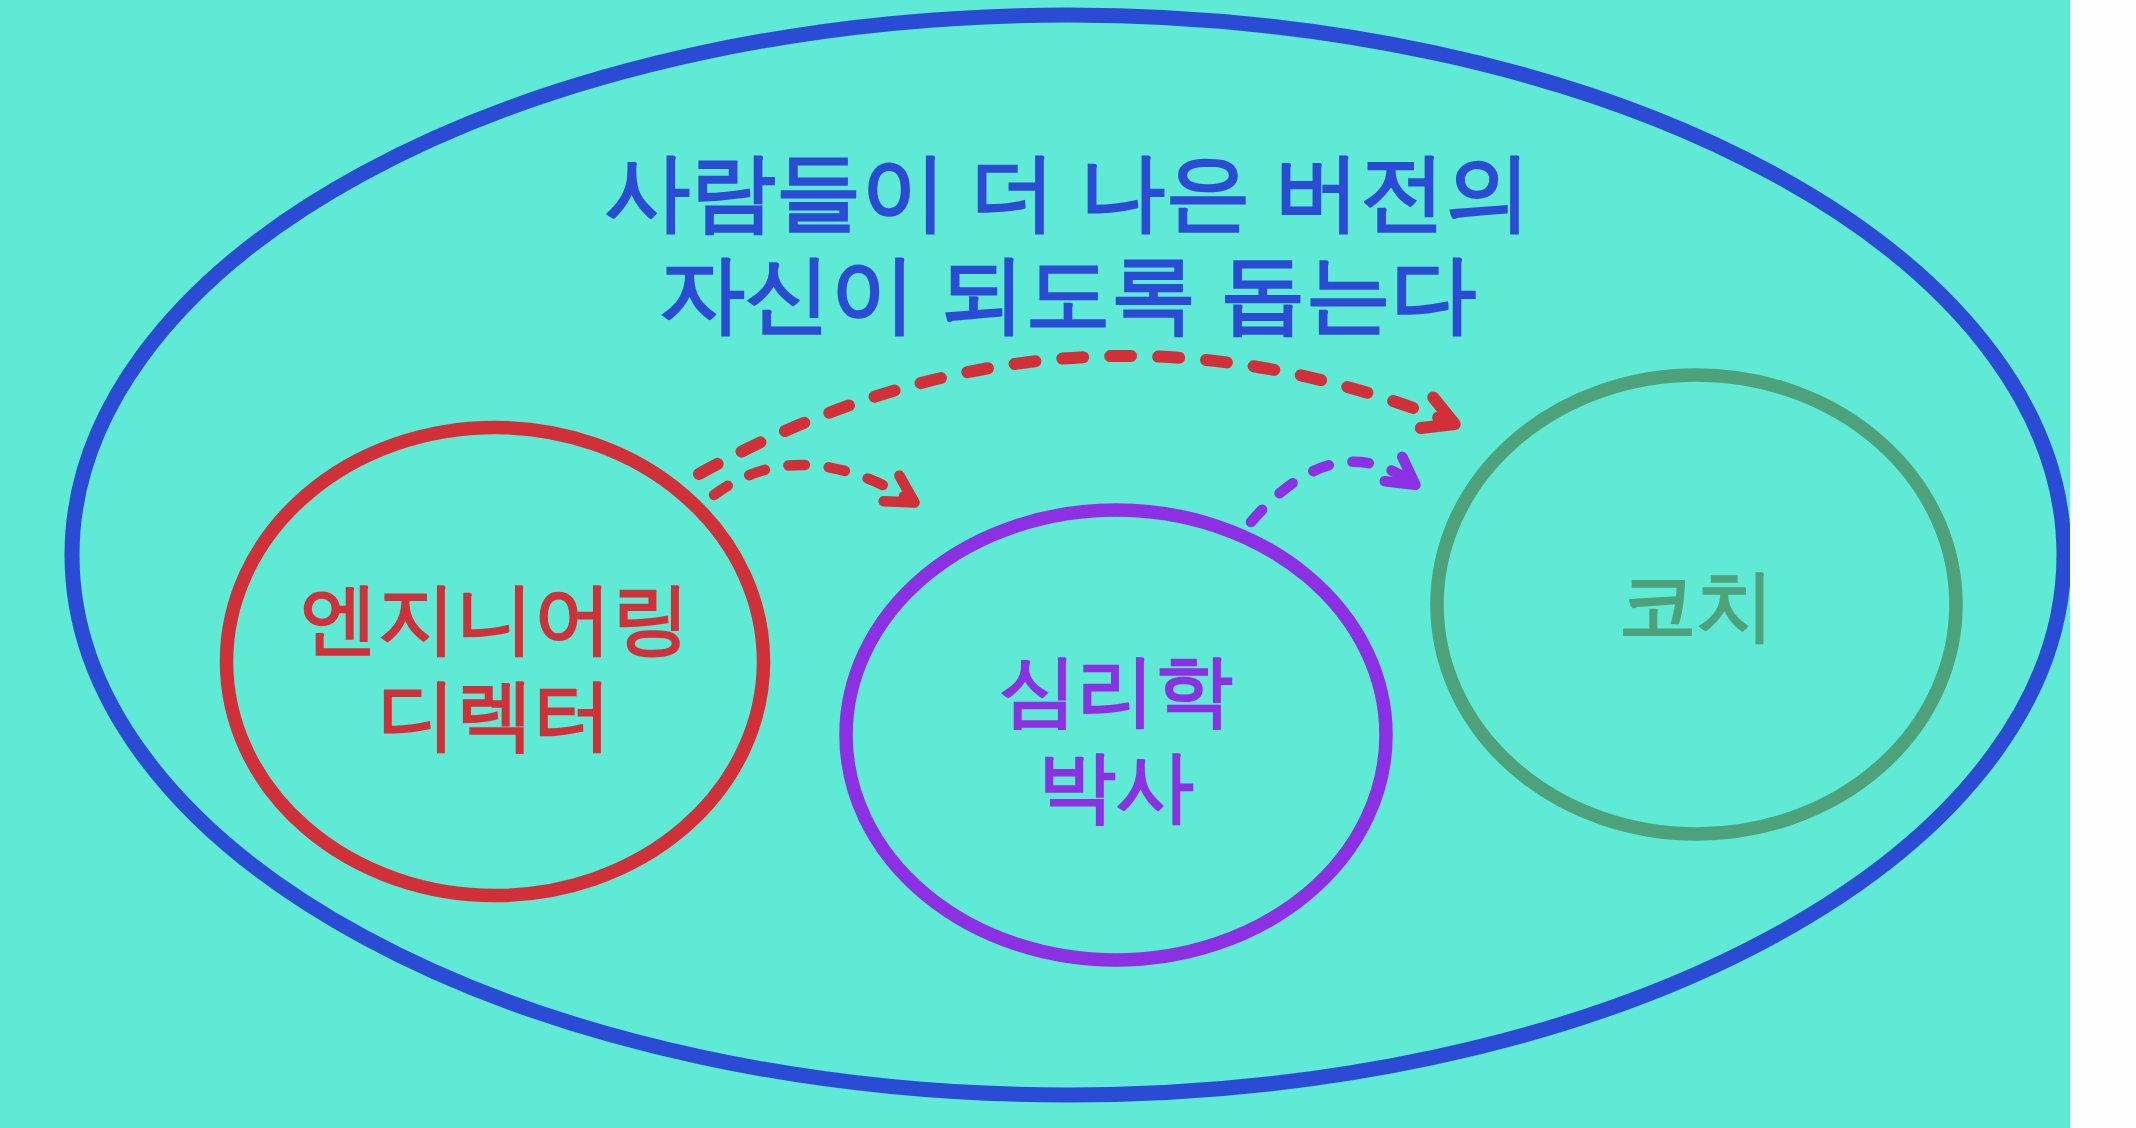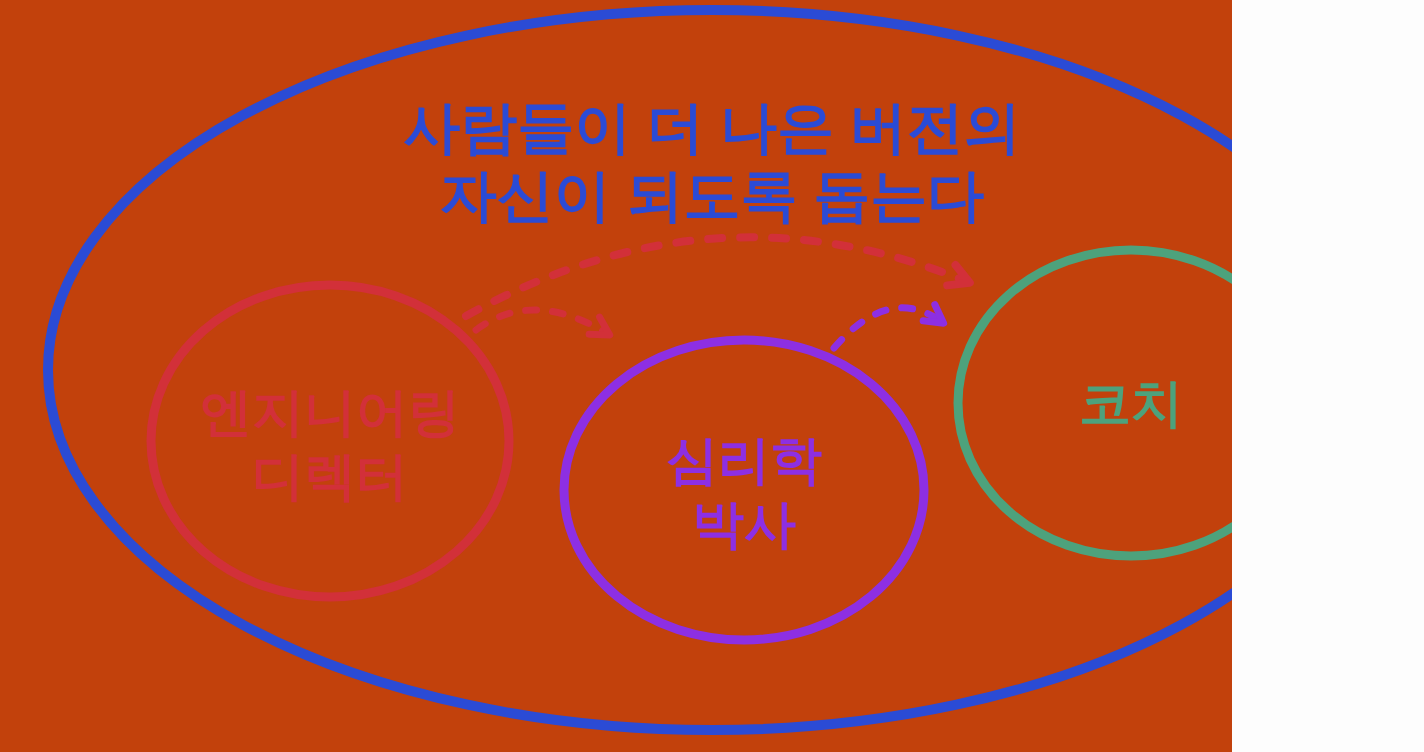--- a/index.html
+++ b/index.html
@@ -2,23 +2,23 @@
 <html><head>
 <meta charset="utf-8">
 <style>
   html, body {
     margin: 0;
     padding: 0;
     background: #fdfdfd;
   }
   .stage {
     position: relative;
-    width: 1232px;
+    width: 1380px;
     height: 752px;
-    background: #c2410c;
+    background: #5eead4;
     overflow: hidden;
     font-family: "Liberation Sans", sans-serif;
   }
   svg { display: block; }
   .diagram-text {
     font-family: "Liberation Sans", sans-serif;
     font-weight: bold;
     text-anchor: middle;
   }
   .title-text   { font-size: 57px; fill: #2b4bd5; }

